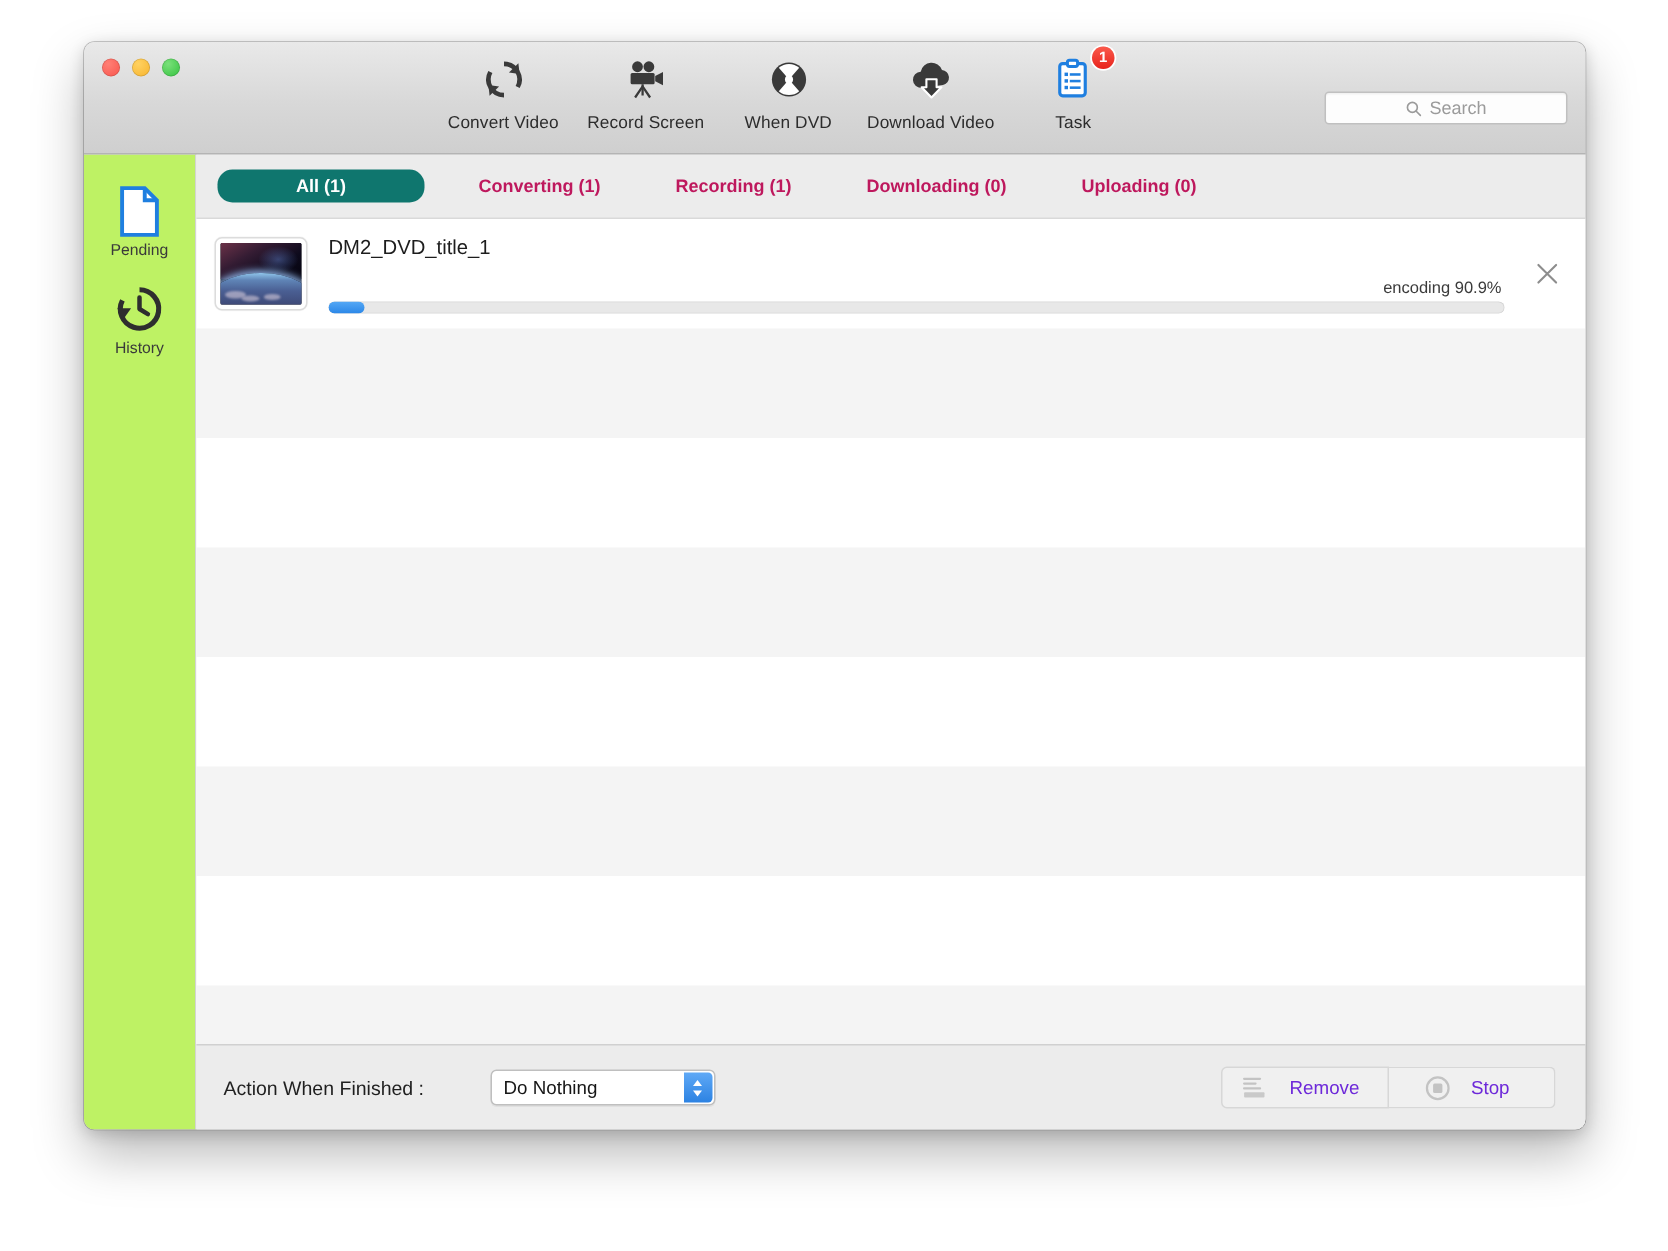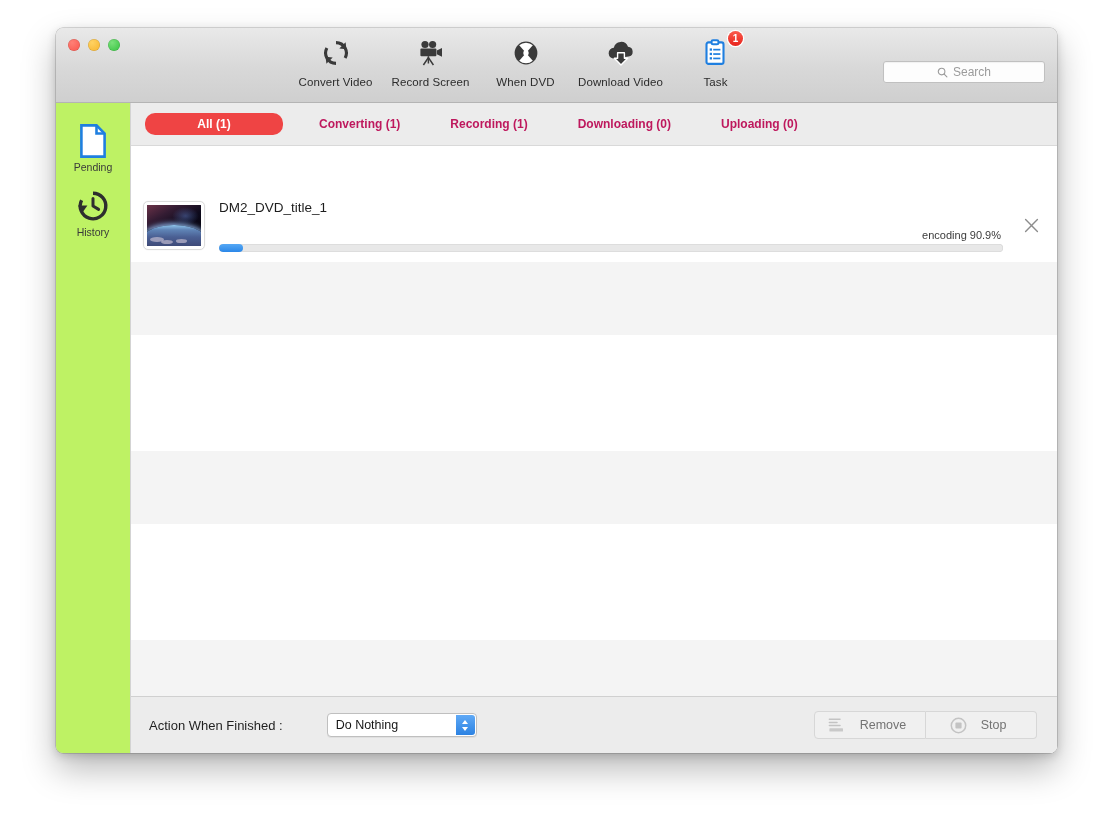--- a/index.html
+++ b/index.html
@@ -182,21 +182,21 @@
   .tab {
     font-size: 12px;
     font-weight: bold;
     color: #be185d;
     padding: 4px 14px;
     border-radius: 10px;
     cursor: default;
     white-space: nowrap;
   }
   .tab.sel {
-    background: #ef4444;
+    background: #0f766e;
     color: #ffffff;
     min-width: 110px;
     text-align: center;
   }
   .tab.plain { margin-left: 22px; }
 
   .tasklist {
     flex: 1 1 auto;
     overflow: hidden;
     position: relative;
@@ -204,21 +204,21 @@
   }
   .trow {
     height: 73px;
     box-sizing: border-box;
     display: flex;
     align-items: center;
     padding: 0 0 0 12px;
     position: relative;
   }
   .trow.alt { background: #f4f4f4; }
-  .trow.white { background: #ffffff; margin-top: 43px; }
+  .trow.white { background: #ffffff; }
 
   .thumb-frame {
     width: 62px;
     height: 49px;
     flex: 0 0 62px;
     background: #ffffff;
     border: 1px solid #dcdcdc;
     border-radius: 5px;
     padding: 3px;
     box-sizing: border-box;
@@ -360,21 +360,21 @@
   .fbtn {
     height: 26px;
     min-width: 110px;
     background: #f0f0f0;
     border: 1px solid #d7d7d7;
     display: flex;
     align-items: center;
     justify-content: center;
     gap: 14px;
     font-size: 12.5px;
-    color: #737373;
+    color: #6d28d9;
     cursor: default;
   }
   .fbtn.left  { border-radius: 4px 0 0 4px; }
   .fbtn.right { border-radius: 0 4px 4px 0; border-left: none; }
   .fbtn .glyph { display: flex; align-items: center; }
   .fbtn .txt { padding-right: 6px; }
 </style>
 </head>
 <body>
 

